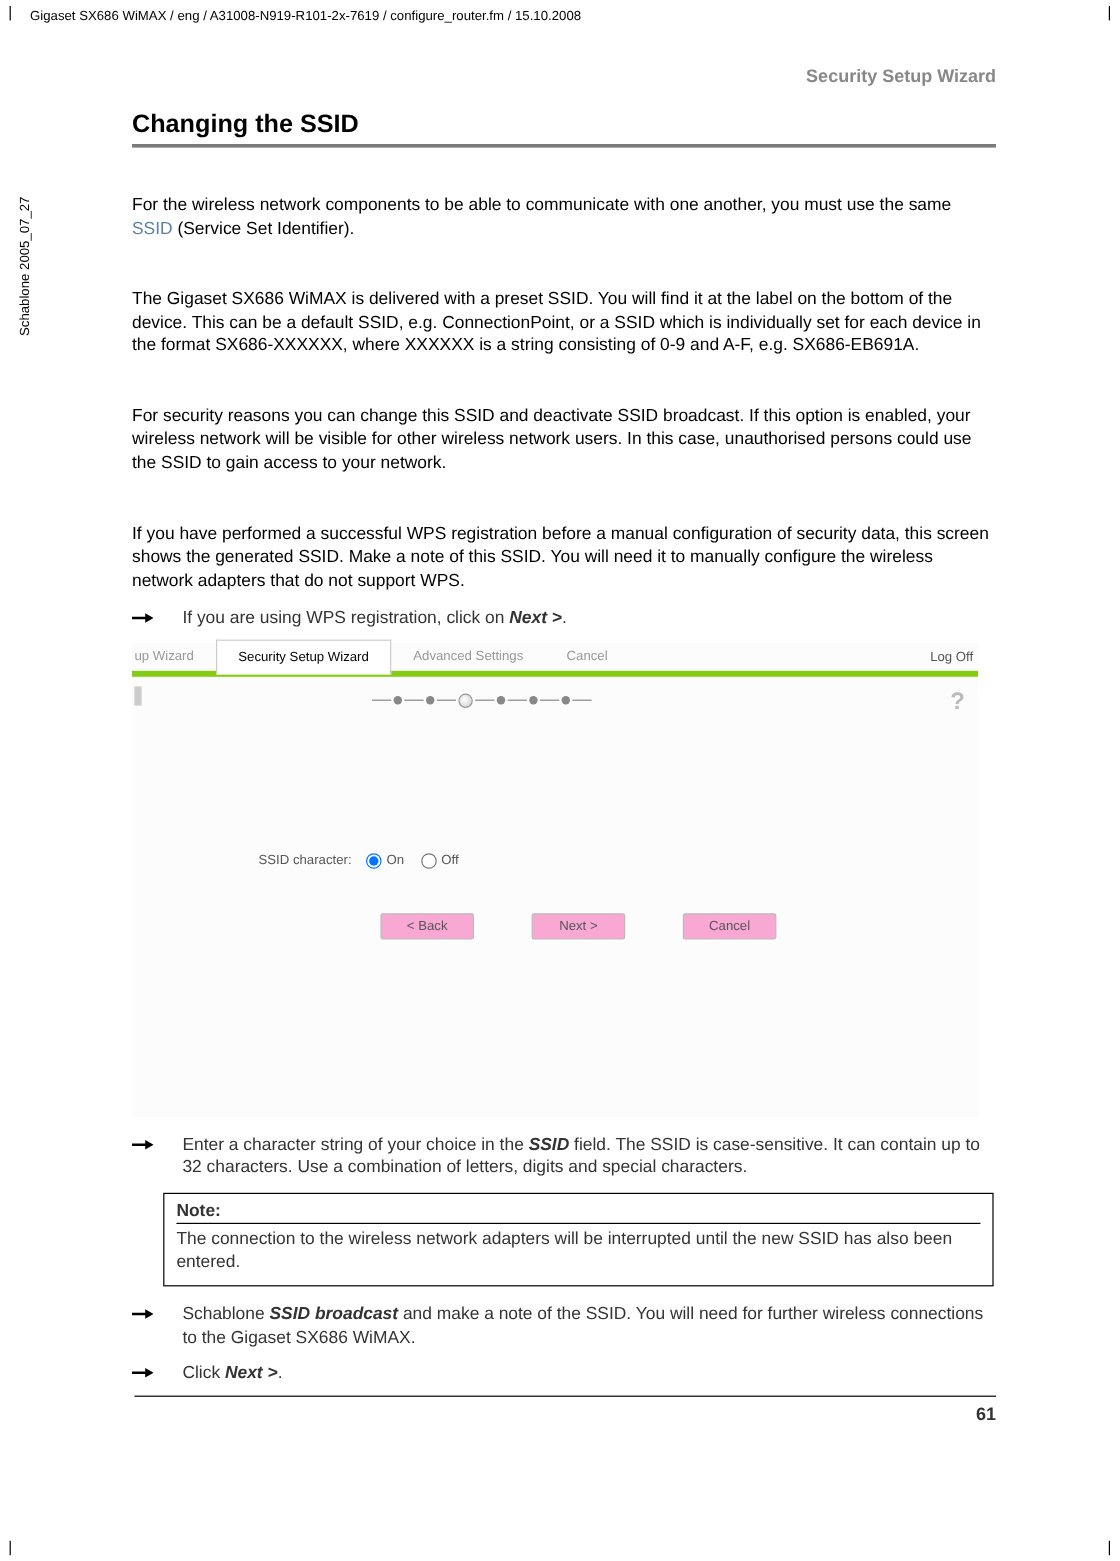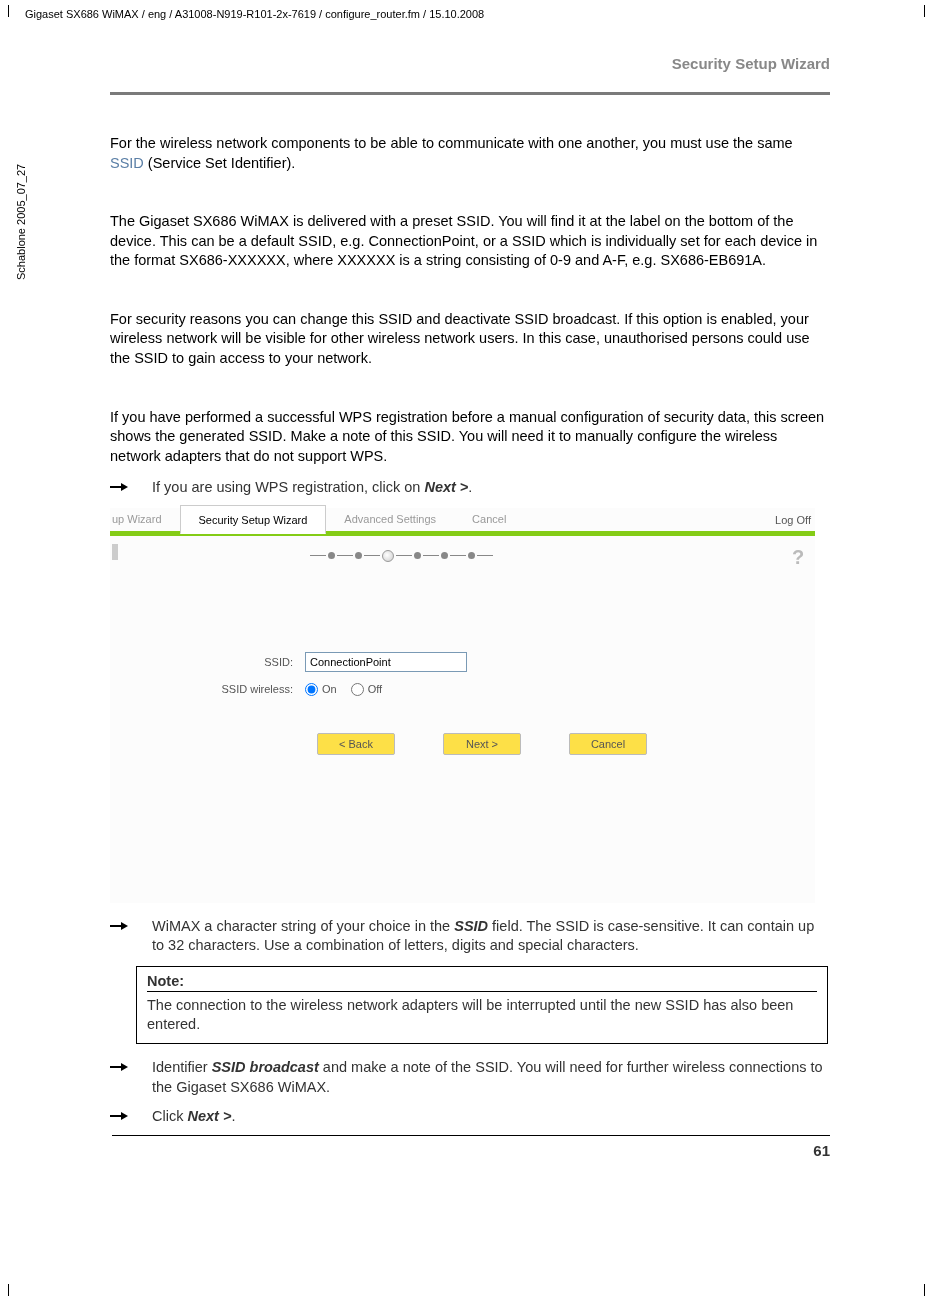--- a/index.html
+++ b/index.html
@@ -225,21 +225,21 @@
       position: absolute;
       top: 225px;
       left: 207px;
       display: flex;
       gap: 48px;
     }
     .wiz-btn {
       width: 78px;
       height: 22px;
       border: 1px solid #bbb;
-      background: #fde047;
+      background: #f9a8d4;
       font-size: 11px;
       color: #555;
       cursor: pointer;
       border-radius: 2px;
     }
     .note-box {
       border: 1px solid #000;
       padding: 6px 10px 8px 10px;
       margin: 6px 0 14px 26px;
       width: 692px;
@@ -277,20 +277,21 @@
 <div class="crop-mark crop-tr"></div>
 <div class="crop-mark crop-bl"></div>
 <div class="crop-mark crop-br"></div>
 
 <div class="header-meta">Gigaset SX686 WiMAX / eng / A31008-N919-R101-2x-7619 / configure_router.fm / 15.10.2008</div>
 <div class="side-text">Schablone 2005_07_27</div>
 
 <div class="page-content page-wrap">
   <div class="section-title-right">Security Setup Wizard</div>
 
+  <h2 class="changing">Changing the SSID</h2>
   <hr class="hr-thick">
 
   <p class="body">
     <span>For the wireless network components to be able to communicate with one another, you must use the same </span><span class="link-blue">SSID</span><span> (Service Set Identifier).</span>
   </p>
 
   <p class="body">The Gigaset SX686 WiMAX is delivered with a preset SSID. You will find it at the label on the bottom of the device. This can be a default SSID, e.g. ConnectionPoint, or a SSID which is individually set for each device in the format SX686-XXXXXX, where XXXXXX is a string consisting of 0-9 and A-F, e.g. SX686-EB691A.</p>
   <p class="body">For security reasons you can change this SSID and deactivate SSID broadcast. If this option is enabled, your wireless network will be visible for other wireless network users. In this case, unauthorised persons could use the SSID to gain access to your network.</p>
   <p class="body">If you have performed a successful WPS registration before a manual configuration of security data, this screen shows the generated SSID. Make a note of this SSID. You will need it to manually configure the wireless network adapters that do not support WPS.</p>
 
@@ -324,27 +325,23 @@
       <span class="step-dash"></span>
       <span class="step-dot"></span>
       <span class="step-dash"></span>
       <span class="step-dot"></span>
       <span class="step-dash"></span>
       <span class="step-dot"></span>
       <span class="step-dash"></span>
     </div>
 
 
-    <div class="form-row" style="top:144px; left:0;">
-      <div class="form-label">SSID:</div>
-      <input class="ssid-input" value="ConnectionPoint" style="">
-    </div>
 
     <div class="form-row" style="top:175px; left:0;">
-      <div class="form-label">SSID wireless:</div>
+      <div class="form-label">SSID character:</div>
       <div class="radio-wrap">
         <label>
             <input type="radio" name="bc" checked="" style="">
             <span>On</span>
           </label>
         <label>
             <input type="radio" name="bc" style="">
             <span>Off</span>
           </label>
       </div>
@@ -355,35 +352,35 @@
       <button class="wiz-btn">Next &gt;</button>
       <button class="wiz-btn">Cancel</button>
     </div>
   </div>
 
   <div class="arrow-row">
     <svg class="arrow-svg" width="18" height="10" viewBox="0 0 18 10">
         <path d="M0 4 L11 4 L11 1 L18 5 L11 9 L11 6 L0 6 Z" fill="#000"></path>
       </svg>
     <div class="arrow-text">
-      <span>WiMAX a character string of your choice in the </span><span class="bold-italic">SSID</span><span> field. The SSID is case-sensitive. It can contain up to 32 characters. Use a combination of letters, digits and special characters.</span>
+      <span>Enter a character string of your choice in the </span><span class="bold-italic">SSID</span><span> field. The SSID is case-sensitive. It can contain up to 32 characters. Use a combination of letters, digits and special characters.</span>
     </div>
   </div>
 
   <div class="note-box">
     <div class="note-title">Note:</div>
     <div class="note-body">The connection to the wireless network adapters will be interrupted until the new SSID has also been entered.</div>
   </div>
 
   <div class="arrow-row">
     <svg class="arrow-svg" width="18" height="10" viewBox="0 0 18 10">
         <path d="M0 4 L11 4 L11 1 L18 5 L11 9 L11 6 L0 6 Z" fill="#000"></path>
       </svg>
     <div class="arrow-text">
-      <span>Identifier </span><span class="bold-italic">SSID broadcast</span><span> and make a note of the SSID. You will need for further wireless connections to the Gigaset SX686 WiMAX.</span>
+      <span>Schablone </span><span class="bold-italic">SSID broadcast</span><span> and make a note of the SSID. You will need for further wireless connections to the Gigaset SX686 WiMAX.</span>
     </div>
   </div>
 
   <div class="arrow-row">
     <svg class="arrow-svg" width="18" height="10" viewBox="0 0 18 10">
         <path d="M0 4 L11 4 L11 1 L18 5 L11 9 L11 6 L0 6 Z" fill="#000"></path>
       </svg>
     <div class="arrow-text">
       <span>Click </span><span class="bold-italic">Next &gt;</span><span>.</span>
     </div>

